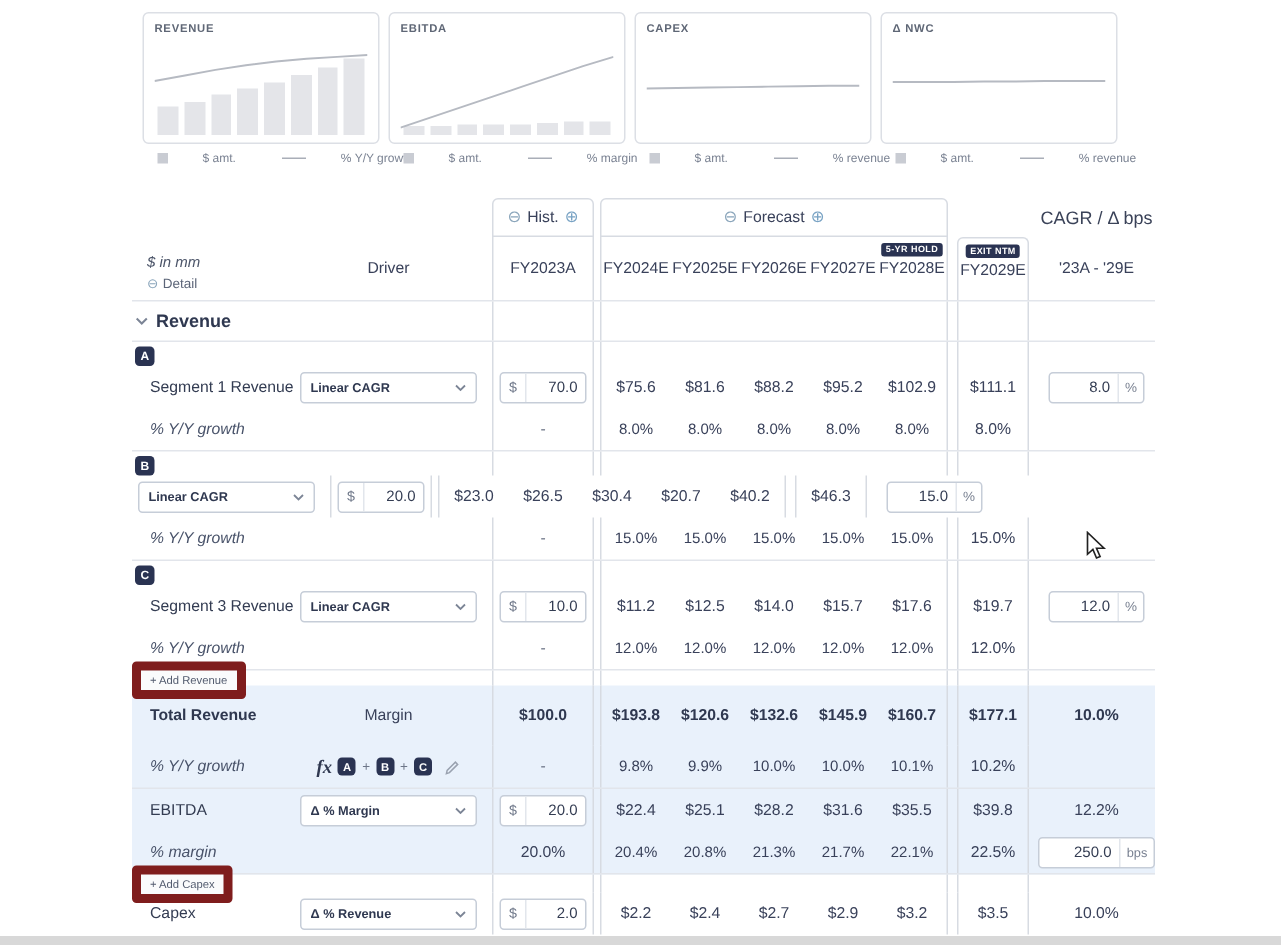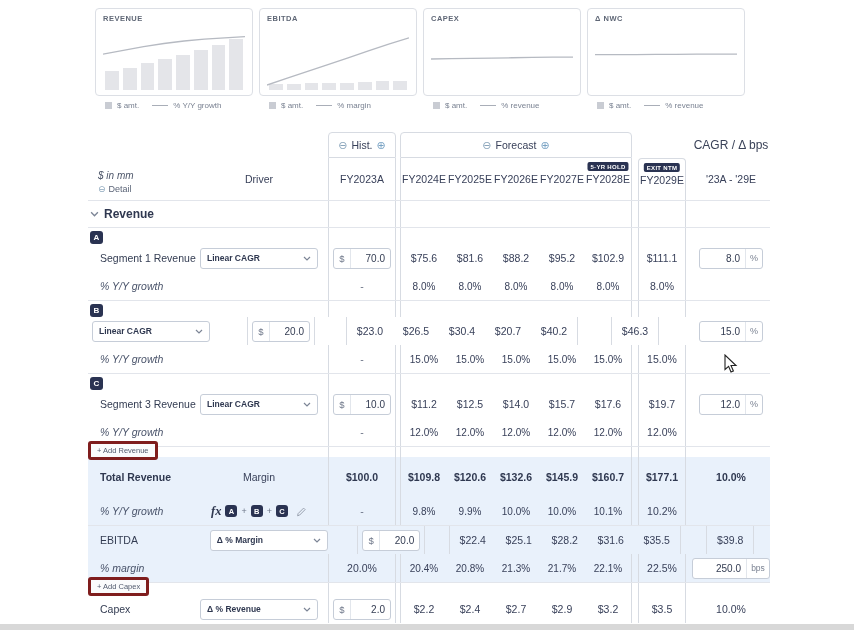--- a/index.html
+++ b/index.html
@@ -11,21 +11,21 @@
   .charts-row{display:flex;gap:6px;margin-left:7px;}
   .chartcol{width:158px;flex:none;}
   .card{box-sizing:border-box;width:158px;height:88px;border:1px solid #dcdfe5;border-radius:4px;
         background:#fff;position:relative;}
   .card-title{position:absolute;top:5px;left:7px;font-size:7.5px;letter-spacing:.5px;color:#5f6776;font-weight:700;}
   .chart{position:absolute;left:7px;right:7px;bottom:5px;top:19px;}
   .bars{position:absolute;inset:0;display:flex;align-items:flex-end;gap:4px;padding:0 2px;}
   .bar{flex:1;background:#e4e5e9;}
   .chart svg{position:absolute;inset:0;width:100%;height:100%;}
   .chart polyline{fill:none;stroke:#b6bac2;stroke-width:1.3;vector-effect:non-scaling-stroke;}
-  .legend{display:flex;align-items:center;gap:5px;margin:5px 0 0 10px;font-size:8px;color:#7a8292;white-space:nowrap;}
+  .legend{display:flex;align-items:center;gap:23px;margin:5px 0 0 10px;font-size:8px;color:#7a8292;white-space:nowrap;}
   .sq{width:7px;height:7px;background:#c9ccd3;display:inline-block;flex:none;}
   .ln{width:16px;height:0;border-top:1.5px solid #a9aeb8;display:inline-block;margin-left:8px;flex:none;}
 
   
   .table{margin-top:22px;}
   .row{display:flex;align-items:stretch;}
   .cl{width:108px;flex:none;box-sizing:border-box;}
   .cd{width:126px;flex:none;display:flex;align-items:center;justify-content:center;box-sizing:border-box;}
   .g6{width:6px;flex:none;} .g4{width:4px;flex:none;}
   .hw{width:68px;flex:none;box-sizing:border-box;border-left:1px solid #d7dbe2;border-right:1px solid #d7dbe2;
@@ -59,21 +59,21 @@
   .sect{height:26px;border-bottom:1px solid #e2e5eb;}
   .sect-label{display:flex;align-items:center;gap:5px;padding-left:2px;font-size:12px;font-weight:700;color:#2f3850;}
 
   .block{border-bottom:1px solid #e2e5eb;}
   .block.noline{border-bottom:none;}
   .blue{background:#e9f1fb;}
   .r-badge{height:16px;}
   .bcell{display:flex;align-items:flex-end;padding-left:2px;}
   .abadge{width:13px;height:13px;border-radius:3px;background:#2a3352;color:#fff;font-size:8px;font-weight:700;
           display:flex;align-items:center;justify-content:center;}
-  .r-main{height:28px;justify-content:space-between;}
+  .r-main{height:28px;}
   .r-main.tall{height:40px;}
   .r-growth{height:28px;}
   .r-growth .fc{font-size:10px;}
   .name{display:flex;align-items:center;padding-left:12px;font-size:10.5px;color:#333c52;}
   .growth-label{display:flex;align-items:center;padding-left:12px;font-size:10.5px;font-style:italic;color:#49536a;}
   .bold{font-weight:700;color:#2f3850;}
   .dim{color:#6b7385;}
 
   .sel{width:118px;height:21px;box-sizing:border-box;border:1px solid #c6cdd8;border-radius:3px;background:#fff;
        display:flex;align-items:center;justify-content:space-between;padding:0 6px;font-size:8.5px;font-weight:700;
@@ -90,21 +90,21 @@
   .cagr .val,.bps .val{flex:1;text-align:right;padding-right:5px;color:#333c52;}
   .cagr .sfx{width:16px;flex:none;align-self:stretch;display:flex;align-items:center;justify-content:center;
              color:#7a8292;font-size:9px;border-left:1px solid #e2e6ec;}
   .bps .sfx{width:22px;flex:none;align-self:stretch;display:flex;align-items:center;justify-content:center;
             color:#7a8292;font-size:8.5px;border-left:1px solid #e2e6ec;}
 
   .spacer{height:10px;position:relative;}
   .spacer12{height:12px;position:relative;}
   .relcell{position:relative;}
   .addpill{position:absolute;top:-6px;left:0;z-index:3;font-family:inherit;font-size:7.5px;color:#525b6e;
-           background:#fafbfc;border:3px solid #7f1d1d;border-radius:3px;padding:2px 6px;white-space:nowrap;cursor:pointer;}
+           background:#fafbfc;border:6px solid #7f1d1d;border-radius:3px;padding:2px 6px;white-space:nowrap;cursor:pointer;}
 
   .formula-lbl{font-size:10.5px;color:#39415a;}
   .formula-row{gap:4px;}
   .fx{font-style:italic;font-weight:700;font-family:"Liberation Serif","DejaVu Serif",serif;font-size:12.5px;color:#2f3850;}
   .fbadge{width:12px;height:12px;border-radius:3px;background:#2a3352;color:#fff;font-size:7.5px;font-weight:700;
           display:flex;align-items:center;justify-content:center;}
   .plus-sign{font-size:9px;color:#6d7688;}
   .pencil{margin-left:4px;display:flex;cursor:pointer;}
 
   .bottom-strip{position:absolute;left:0;bottom:0;width:854px;height:6px;background:#d8d8d8;}
@@ -501,21 +501,21 @@
     </div>
 
     <div class="block blue">
       <div class="row r-main tall">
         <div class="cl name bold">Total Revenue</div>
         <div class="cd formula-lbl">Margin</div>
         <div class="g6"></div>
         <div class="hw bold">$100.0</div>
         <div class="g4"></div>
         <div class="fw">
-          <div class="fc bold">$109.8</div>
+          <div class="fc bold">$193.8</div>
           <div class="fc bold">$120.6</div>
           <div class="fc bold">$132.6</div>
           <div class="fc bold">$145.9</div>
           <div class="fc bold">$160.7</div>
         </div>
         <div class="g6"></div>
         <div class="ew bold">$177.1</div>
         <div class="g6"></div>
         <div class="cw bold">10.0%</div>
       </div>
@@ -574,20 +574,21 @@
         <div class="fw">
           <div class="fc">$22.4</div>
           <div class="fc">$25.1</div>
           <div class="fc">$28.2</div>
           <div class="fc">$31.6</div>
           <div class="fc">$35.5</div>
         </div>
         <div class="g6"></div>
         <div class="ew">$39.8</div>
         <div class="g6"></div>
+        <div class="cw">12.2%</div>
       </div>
       <div class="row r-growth">
         <div class="cl growth-label">% margin</div>
         <div class="cd"></div>
           <div class="g6"></div>
         <div class="hw">20.0%</div>
         <div class="g4"></div>
         <div class="fw">
           <div class="fc">20.4%</div>
           <div class="fc">20.8%</div>

